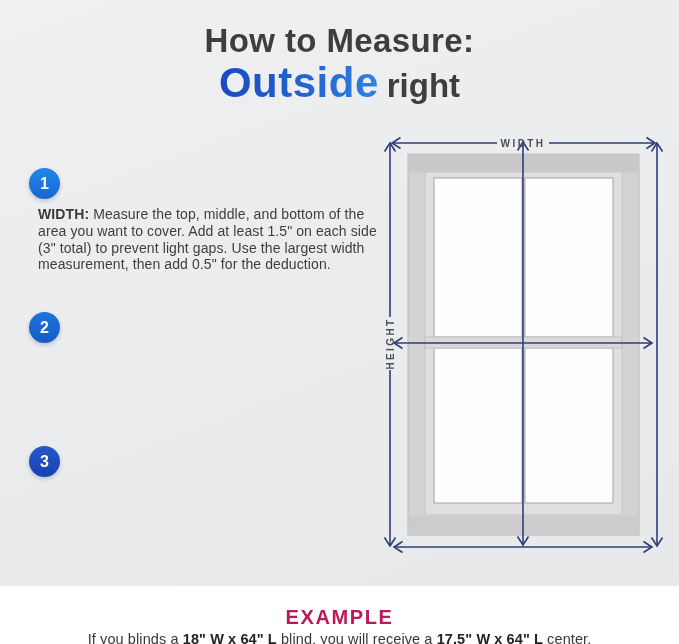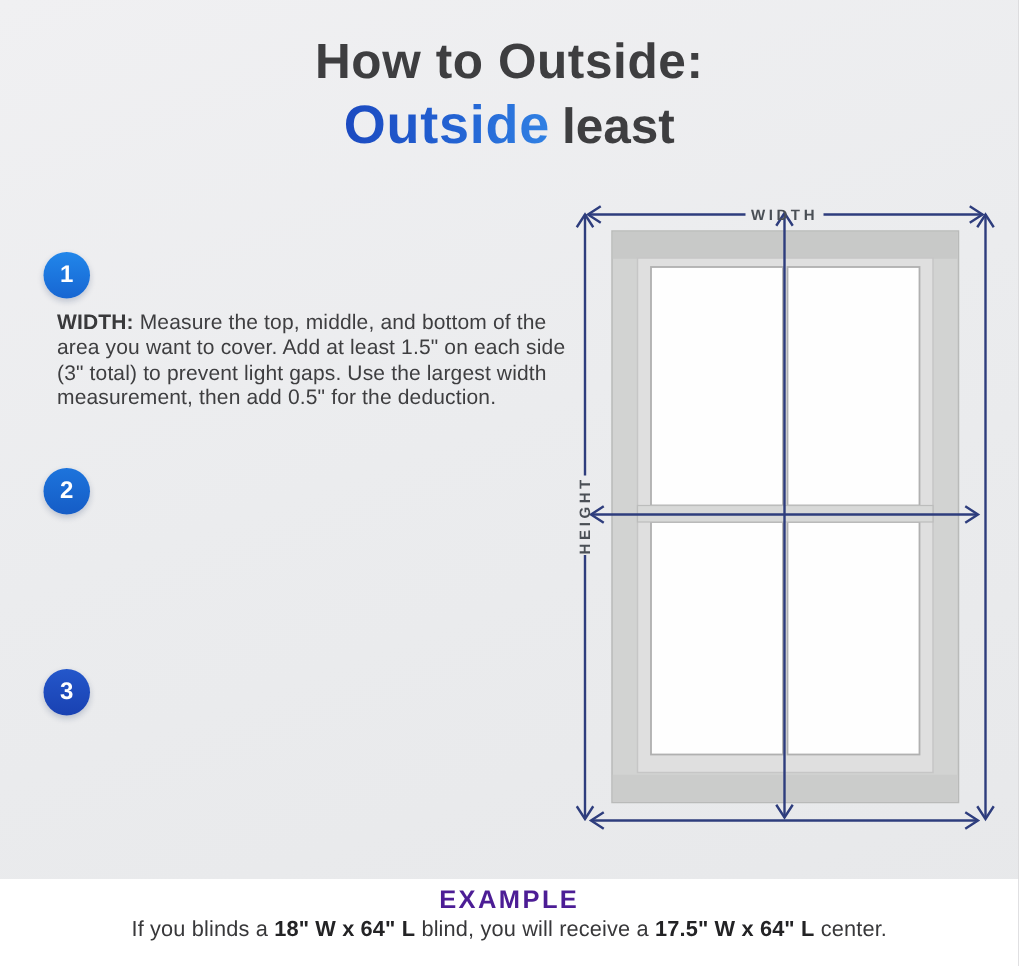--- a/index.html
+++ b/index.html
@@ -7,21 +7,21 @@
   .canvas {
     position:relative; width:679px; height:644px; overflow:hidden;
     background:linear-gradient(160deg,#f0f0f2 0%, #ebecee 45%, #e7e8ea 100%);
     font-family:"Liberation Sans", sans-serif;
   }
   
   .title-block { position:absolute; top:22px; left:0; width:679px; text-align:center; }
   .title-line1 { font-size:33px; font-weight:600; color:#3e3e40; letter-spacing:0.4px; }
   .title-line2 { margin-top:1px; line-height:44px; }
   .title-highlight {
-    font-size:36px; font-weight:800; letter-spacing:0.5px; color:#1e57c8;
+    font-size:42px; font-weight:800; letter-spacing:0.5px; color:#1e57c8;
     vertical-align:baseline;
     margin-top:13px;
   }
   @supports (-webkit-background-clip:text) {
     .title-highlight {
       background:linear-gradient(94deg,#1b49c0 0%, #2363d3 55%, #3182e4 100%);
       -webkit-background-clip:text; background-clip:text; color:transparent;
     }
   }
   .title-suffix { font-size:33px; font-weight:600; color:#3e3e40; margin-left:8px; }
@@ -48,35 +48,35 @@
   .measure-label {
     font-family:"Liberation Sans", sans-serif; font-size:10px; font-weight:600;
     letter-spacing:2.4px; fill:#4a4f55;
   }
   
   .footer {
     position:absolute; left:0; top:586px; width:679px; height:58px;
     background:#ffffff; text-align:center;
   }
   .example-heading {
-    padding-top:4px; font-size:17px; font-weight:700; letter-spacing:1.6px;
-    color:#4c1d95;
+    padding-top:20px; font-size:20px; font-weight:700; letter-spacing:1.6px;
+    color:#be185d;
   }
   .example-line { margin-top:2px; font-size:14.5px; color:#38383a; letter-spacing:0.1px; }
   .example-line b { font-weight:700; color:#232325; }
 </style>
 </head>
 <body>
 
 <div class="canvas">
 
   <div class="title-block">
-    <div class="title-line1">How to Outside:</div>
+    <div class="title-line1">How to Measure:</div>
     <div class="title-line2">
-      <span class="title-highlight">Outside</span><span class="title-suffix">least</span>
+      <span class="title-highlight">Outside</span><span class="title-suffix">right</span>
     </div>
   </div>
 
   <div class="badge badge-1" style="background: linear-gradient(rgb(33, 134, 234), rgb(23, 102, 210));">1</div>
   <div class="badge badge-2" style="background: linear-gradient(rgb(29, 116, 220), rgb(21, 92, 198));">2</div>
   <div class="badge badge-3" style="background: linear-gradient(rgb(36, 87, 202), rgb(25, 65, 178));">3</div>
 
   <p class="step-text step-text-1"><b>WIDTH:</b> <span>Measure the top, middle, and bottom of the area you want to cover. Add at least 1.5" on each side (3" total) to prevent light gaps. Use the largest width measurement, then add 0.5" for the deduction.</span></p>
 
   <svg class="diagram" width="292" height="445" viewBox="0 0 292 445">

